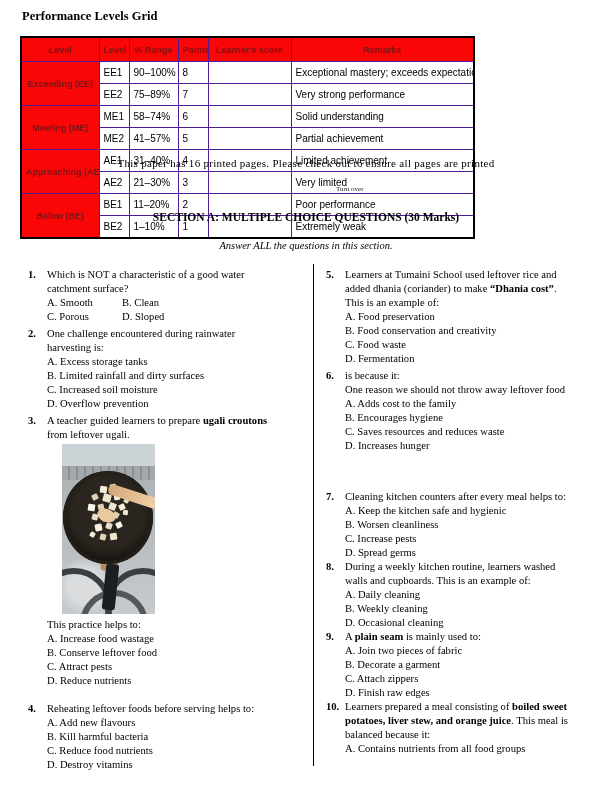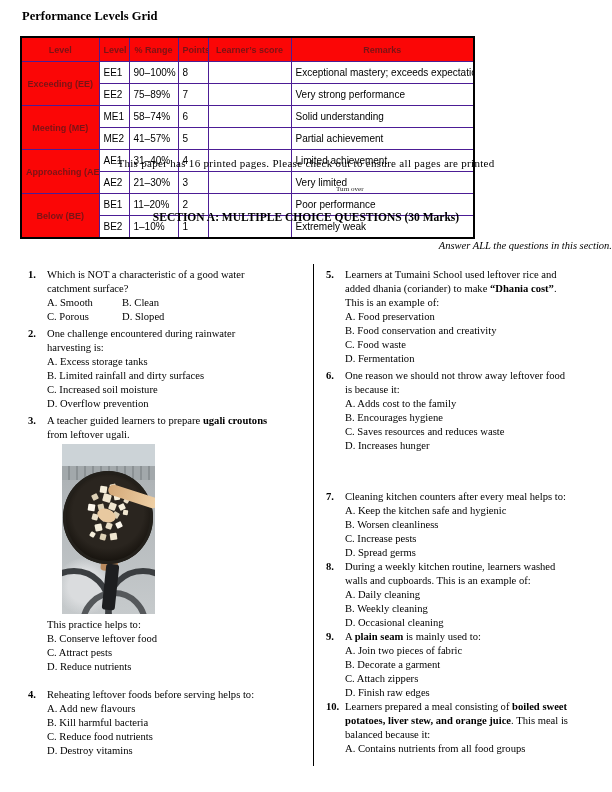--- a/index.html
+++ b/index.html
@@ -17,21 +17,21 @@
   table.grid td{font-size:10px;height:13px;text-align:left;vertical-align:middle;}
   table.grid td.cat{background:var(--red,#fb0606);color:var(--maroon,#7a1416);
                     font-weight:bold;text-align:center;font-size:9px;}
 
   .printed-note{position:absolute;left:0;top:157px;width:612px;text-align:center;
                 font-family:cursive;font-size:11px;letter-spacing:.3px;}
   .turn-over{position:absolute;left:336px;top:185px;font-family:cursive;font-size:7px;color:#222;}
 
   .section-heading{position:absolute;left:0;top:211px;width:612px;text-align:center;
                    font-size:11.5px;font-weight:bold;}
-  .instruction{position:absolute;left:0;top:240px;width:612px;text-align:right;
+  .instruction{position:absolute;left:0;top:240px;width:612px;text-align:center;
                font-size:10.5px;font-style:italic;}
 
   
   .col{position:absolute;top:268px;font-size:10.6px;line-height:14px;}
   #left-col{left:28px;width:282px;}
   #right-col{left:326px;width:262px;}
   .divider{position:absolute;left:313px;top:264px;width:1.4px;height:502px;background:#000;}
 
   .q-block{display:flex;align-items:flex-start;}
   .q-num{width:19px;flex:0 0 19px;font-weight:bold;}
@@ -219,20 +219,21 @@
             <div class="cube" style="left: 33px; top: 80px; width: 7px; height: 7px; background: rgb(245, 238, 219); transform: rotate(-12deg);"></div>
             <div class="cube" style="left: 44px; top: 79px; width: 6px; height: 6px; background: rgb(234, 223, 200); transform: rotate(20deg);"></div>
             <div class="cube" style="left: 54px; top: 78px; width: 6px; height: 6px; background: rgb(252, 247, 236); transform: rotate(-25deg);"></div>
             <div class="cube" style="left: 38px; top: 90px; width: 6px; height: 6px; background: rgb(221, 209, 182); transform: rotate(15deg);"></div>
             <div class="cube" style="left: 48px; top: 89px; width: 7px; height: 7px; background: rgb(240, 230, 208); transform: rotate(-8deg);"></div>
             <div class="cube" style="left: 28px; top: 88px; width: 5px; height: 5px; background: rgb(245, 238, 219); transform: rotate(30deg);"></div>
             <div class="ph-spatula"></div>
       <div class="ph-spatula-head"></div>
     </div>
           <div class="q-line"><span>This practice helps to:</span></div>
+          <div class="q-line"><span>A. Increase food wastage</span></div>
           <div class="q-line"><span>B. Conserve leftover food</span></div>
           <div class="q-line"><span>C. Attract pests</span></div>
           <div class="q-line"><span>D. Reduce nutrients</span></div>
         </div>
       </div>
       <div class="q-block" style="margin-top: 14px;">
         <div class="q-num">4.</div>
         <div class="q-body">
           <div class="q-line"><span>Reheating leftover foods before serving helps to:</span></div>
           <div class="q-line"><span>A. Add new flavours</span></div>
@@ -251,22 +252,22 @@
           <div class="q-line"><span>This is an example of:</span></div>
           <div class="q-line"><span>A. Food preservation</span></div>
           <div class="q-line"><span>B. Food conservation and creativity</span></div>
           <div class="q-line"><span>C. Food waste</span></div>
           <div class="q-line"><span>D. Fermentation</span></div>
         </div>
       </div>
       <div class="q-block" style="margin-top: 3px;">
         <div class="q-num">6.</div>
         <div class="q-body">
+          <div class="q-line"><span>is because it:</span></div>
           <div class="q-line"><span>One reason we should not throw away leftover food</span></div>
-          <div class="q-line"><span>is because it:</span></div>
           <div class="q-line"><span>A. Adds cost to the family</span></div>
           <div class="q-line"><span>B. Encourages hygiene</span></div>
           <div class="q-line"><span>C. Saves resources and reduces waste</span></div>
           <div class="q-line"><span>D. Increases hunger</span></div>
         </div>
       </div>
       <div class="q-block" style="margin-top: 37px;">
         <div class="q-num">7.</div>
         <div class="q-body">
           <div class="q-line"><span>Cleaning kitchen counters after every meal helps to:</span></div>

